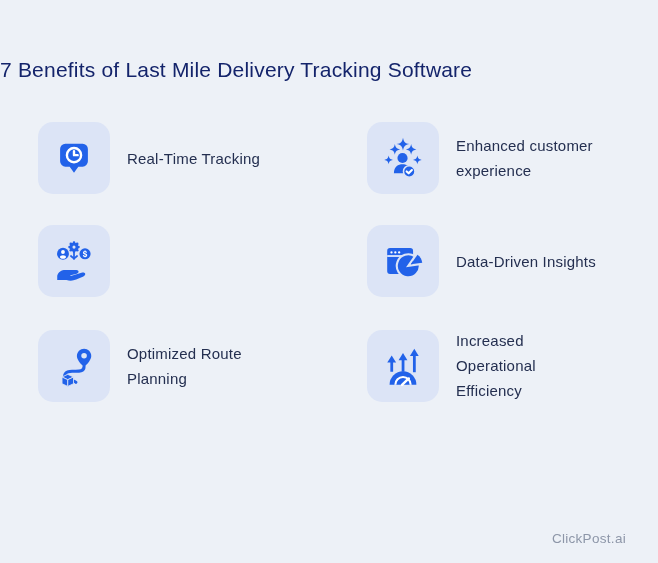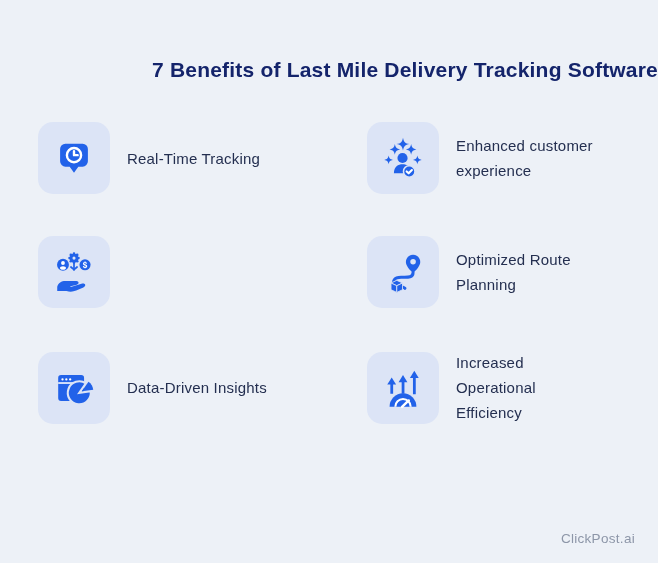--- a/index.html
+++ b/index.html
@@ -14,32 +14,32 @@
   html,body{width:658px;height:563px;}
   body{
     position:relative;
     background:var(--bg);
     font-family:"Liberation Sans", sans-serif;
     overflow:hidden;
   }
   .title{
     position:absolute;
     top:58px; left:0; width:658px;
-    text-align:right;
+    text-align:left;
     font-size:21px;
-    font-weight:bold;
+    font-weight:normal;
     letter-spacing:0.2px;
     color:var(--navy);
   }
   .grid{
     position:absolute;
     left:38px; top:122px;
     display:grid;
     grid-template-columns:329px 291px;
-    row-gap:42px;
+    row-gap:31px;
   }
   .benefit{
     display:flex;
     align-items:center;
     gap:17px;
     min-height:72px;
   }
   .tile{
     width:72px;height:72px;
     border-radius:15px;
@@ -50,21 +50,21 @@
   .tile svg{display:block;}
   .label{
     font-size:15px;
     line-height:25px;
     letter-spacing:0.2px;
     color:var(--text);
     white-space:pre-line;
   }
   .brand{
     position:absolute;
-    right:23px; bottom:17px;
+    right:32px; bottom:17px;
     font-size:13.5px;
     letter-spacing:0.3px;
     color:var(--gray);
   }
   svg text{font-family:"Liberation Sans", sans-serif;}
 </style>
 </head>
 <body>
 
 <h1 class="title">7 Benefits of Last Mile Delivery Tracking Software</h1>
@@ -129,47 +129,47 @@
         <circle cx="35.5" cy="16.5" r="5.8" fill="var(--blue)"></circle>
         <text x="35.5" y="19.4" font-size="8.5" font-weight="bold" fill="#ffffff" text-anchor="middle">$</text>
         <path fill="var(--blue)" d="M6.5 39.5 C7.5 35.5 11 33.5 15 33.5 L26.5 33.5 C29.3 33.5 29.6 36.6 26.9 37.3 L20.5 38.9 C20 39.05 20.1 39.7 20.6 39.6 L31.8 36.2 C35.8 35 37.3 38.2 33.8 40.1 L26.3 43.4 C23 44.8 19.5 44.9 16.2 43.9 L6.5 43.9 Z"></path>
       </svg>
     </div>
   </div>
 
   <div class="benefit">
     <div class="tile">
       <svg width="46" height="46" viewBox="0 0 48 48">
+        <rect x="7.5" y="10.5" width="27" height="27" rx="3" fill="var(--blue)"></rect>
+        <circle cx="12" cy="15" r="1.2" fill="#ffffff"></circle>
+        <circle cx="16" cy="15" r="1.2" fill="#ffffff"></circle>
+        <circle cx="20" cy="15" r="1.2" fill="#ffffff"></circle>
+        <rect x="7.5" y="18" width="27" height="1.6" fill="#ffffff"></rect>
+        <path fill="var(--blue)" stroke="var(--tile)" stroke-width="2.2" d="M29.5 29 L36.4 19.2 A12 12 0 1 0 41.4 27.3 Z"></path>
+        <path fill="var(--blue)" d="M32.2 27.3 L39.1 17.5 A12 12 0 0 1 44.1 25.7 Z"></path>
+      </svg>
+    </div>
+    <div class="label">Data-Driven Insights</div>
+  </div>
+
+  <div class="benefit">
+    <div class="tile">
+      <svg width="46" height="46" viewBox="0 0 48 48">
         <path fill="none" stroke="var(--blue)" stroke-width="3.2" stroke-linecap="round" d="M34.5 24.5 C34.5 30.5 28 29.5 22 29.5 C14.5 29.5 12.5 34 16 37.2 C18.8 39.7 23.8 38.6 26 41"></path>
         <path fill="var(--blue)" d="M34.5 6 C38.6 6 42 9.4 42 13.5 C42 18.7 34.5 25 34.5 25 C34.5 25 27 18.7 27 13.5 C27 9.4 30.4 6 34.5 6 Z"></path>
         <circle cx="34.5" cy="13.3" r="2.9" fill="var(--tile)"></circle>
         <g fill="var(--blue)" stroke="var(--tile)" stroke-width="0.9" stroke-linejoin="round">
           <path d="M11.5 35.5 L17.5 32.7 L23.5 35.5 L17.5 38.3 Z"></path>
           <path d="M11.5 35.5 L17.5 38.3 L17.5 45.3 L11.5 42.5 Z"></path>
           <path d="M23.5 35.5 L17.5 38.3 L17.5 45.3 L23.5 42.5 Z"></path>
         </g>
       </svg>
     </div>
     <div class="label">Optimized Route
 Planning</div>
-  </div>
-
-  <div class="benefit">
-    <div class="tile">
-      <svg width="46" height="46" viewBox="0 0 48 48">
-        <rect x="7.5" y="10.5" width="27" height="27" rx="3" fill="var(--blue)"></rect>
-        <circle cx="12" cy="15" r="1.2" fill="#ffffff"></circle>
-        <circle cx="16" cy="15" r="1.2" fill="#ffffff"></circle>
-        <circle cx="20" cy="15" r="1.2" fill="#ffffff"></circle>
-        <rect x="7.5" y="18" width="27" height="1.6" fill="#ffffff"></rect>
-        <path fill="var(--blue)" stroke="var(--tile)" stroke-width="2.2" d="M29.5 29 L36.4 19.2 A12 12 0 1 0 41.4 27.3 Z"></path>
-        <path fill="var(--blue)" d="M32.2 27.3 L39.1 17.5 A12 12 0 0 1 44.1 25.7 Z"></path>
-      </svg>
-    </div>
-    <div class="label">Data-Driven Insights</div>
   </div>
 
   <div class="benefit">
     <div class="tile">
       <svg width="46" height="46" viewBox="0 0 48 48">
         <g fill="var(--blue)">
           <rect x="10.8" y="19.5" width="2.9" height="10.5"></rect>
           <path d="M12.2 13 L7.6 20.4 L16.8 20.4 Z"></path>
           <rect x="22.6" y="17" width="2.9" height="13"></rect>
           <path d="M24 10.5 L19.4 17.9 L28.6 17.9 Z"></path>

